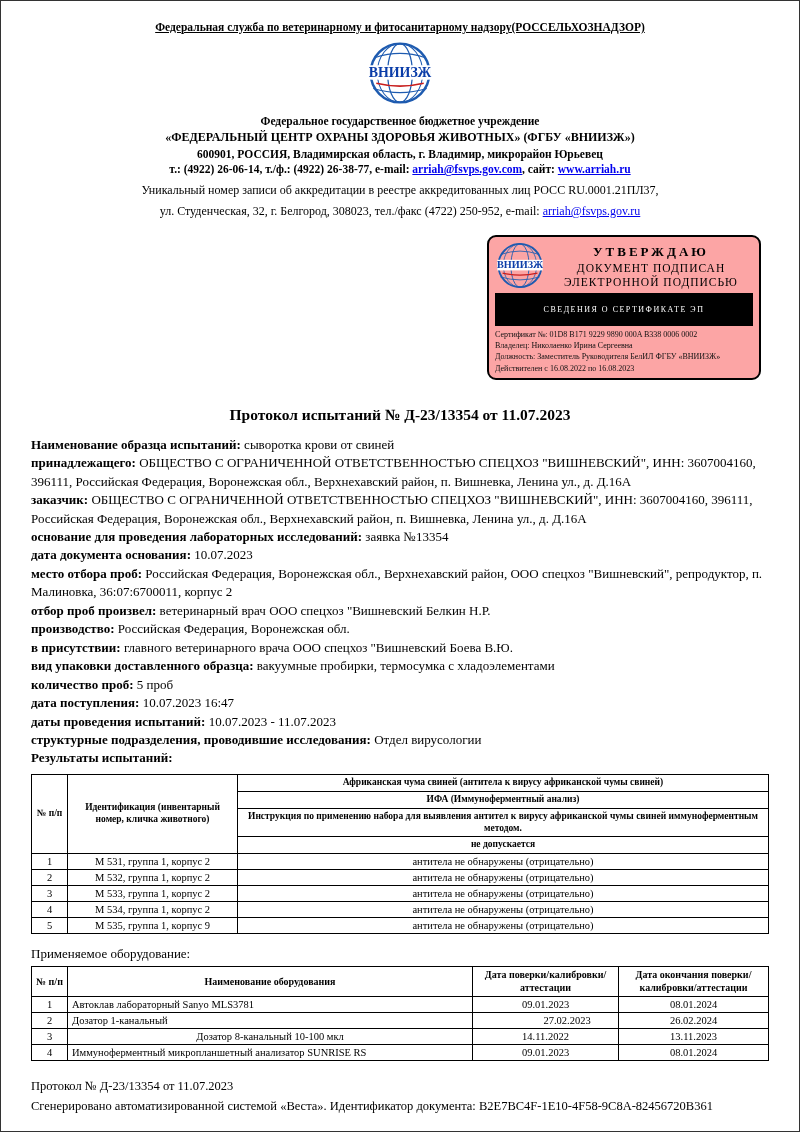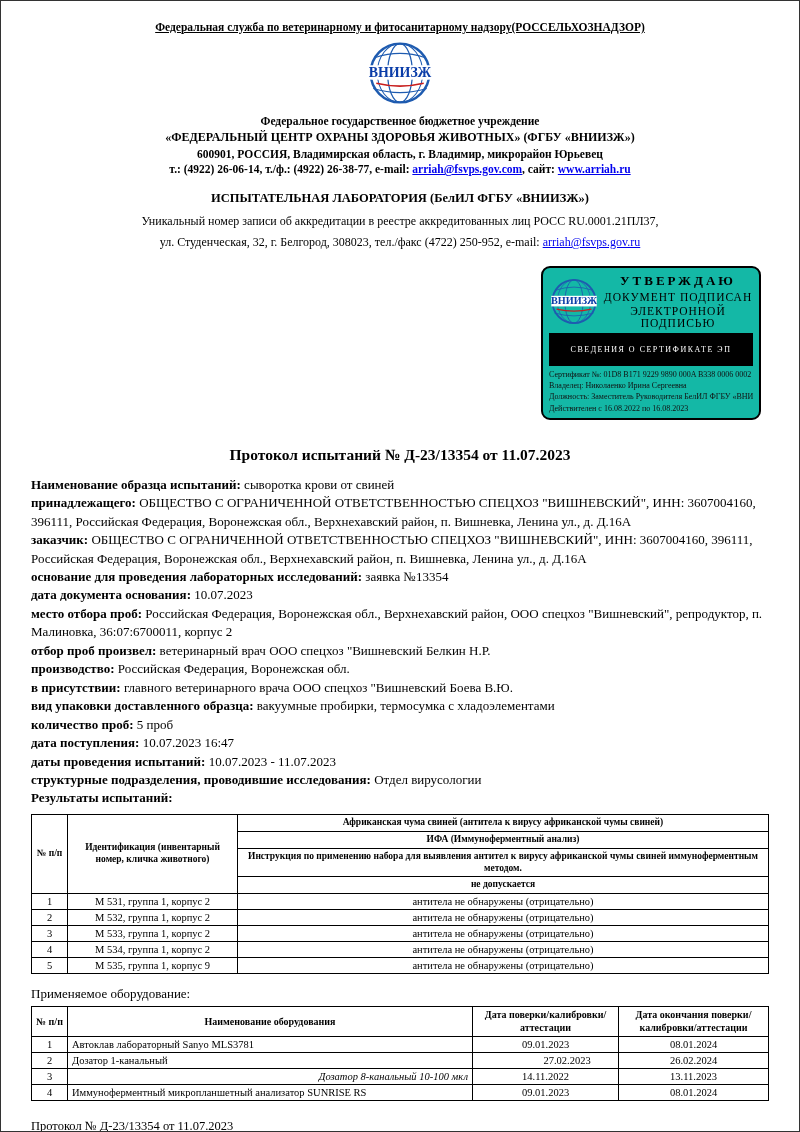--- a/index.html
+++ b/index.html
@@ -17,21 +17,21 @@
   .inst-addr { font-size:11.5px; font-weight:bold; margin-top:3px; }
   .inst-contacts { font-size:11.5px; font-weight:bold; margin-top:3px; }
   a.doclink { color:#0000ee; text-decoration:underline; cursor:pointer; }
 
   .lab-title { font-size:12.5px; font-weight:bold; margin-top:16px; }
   .accred { font-size:12px; margin-top:8px; }
   .lab-addr { font-size:12px; margin-top:6px; }
 
   .stamp-row { display:flex; justify-content:flex-end; margin:16px 8px 0 0; }
   .stamp {
-    width:220px; border:2px solid #000; border-radius:9px; padding:5px 6px 4px 6px; background:#14b8a6;
+    width:274px; border:2px solid #000; border-radius:9px; padding:5px 6px 4px 6px; background:#fca5a5;
   }
   .stamp-top { display:flex; align-items:center; gap:4px; }
   .stamp-txt { flex:1; text-align:center; }
   .stamp-approve { font-size:13px; font-weight:bold; letter-spacing:3px; }
   .stamp-signed { font-size:11.5px; letter-spacing:1px; margin-top:2px; }
   .stamp-bar { background:#000; color:#fff; font-size:8px; letter-spacing:1.5px; text-align:center; padding:12px 0; margin-top:4px; }
   .stamp-cert { font-size:8px; line-height:1.4; margin-top:3px; color:#111; }
   .stamp-cert div { white-space:nowrap; overflow:hidden; }
 
   .doc-title { font-size:15.5px; font-weight:bold; text-align:center; margin:26px 0 12px 0; }
@@ -80,21 +80,20 @@
     <svg width="68" height="64" viewBox="0 0 66 62">
         <use href="#globe"></use>
       </svg>
   </div>
 
   <div class="inst-type center">Федеральное государственное бюджетное учреждение</div>
   <div class="inst-name center">«ФЕДЕРАЛЬНЫЙ ЦЕНТР ОХРАНЫ ЗДОРОВЬЯ ЖИВОТНЫХ» (ФГБУ «ВНИИЗЖ»)</div>
   <div class="inst-addr center">600901, РОССИЯ, Владимирская область, г. Владимир, микрорайон Юрьевец</div>
   <div class="inst-contacts center"><span>т.: (4922) 26-06-14, т./ф.: (4922) 26-38-77, e-mail: </span><a class="doclink">arriah@fsvps.gov.com</a><span>, сайт: </span><a class="doclink">www.arriah.ru</a></div>
 
-  <div class="lab-title center">ИСПЫТАТЕЛЬНАЯ ЛАБОРАТОРИЯ (БелИЛ ФГБУ «ВНИИЗЖ»)</div>
   <div class="accred center">Уникальный номер записи об аккредитации в реестре аккредитованных лиц РОСС RU.0001.21ПЛ37,</div>
   <div class="lab-addr center"><span>ул. Студенческая, 32, г. Белгород, 308023, тел./факс (4722) 250-952, e-mail: </span><a class="doclink">arriah@fsvps.gov.ru</a></div>
 
   <div class="stamp-row">
     <div class="stamp">
       <div class="stamp-top">
         <svg width="50" height="47" viewBox="0 0 66 62">
             <use href="#globe"></use>
           </svg>
         <div class="stamp-txt">
@@ -209,21 +208,21 @@
           <td style="text-align: center;">08.01.2024</td>
         </tr>
         <tr>
           <td style="text-align: center;">2</td>
           <td style="text-align: left;">Дозатор 1-канальный</td>
           <td style="text-align: center; padding-left: 47px;">27.02.2023</td>
           <td style="text-align: center;">26.02.2024</td>
         </tr>
         <tr>
           <td style="text-align: center;">3</td>
-          <td style="text-align: right; font-style: italic;">Дозатор 8-канальный 10-100 мкл</td>
+          <td style="text-align: center;">Дозатор 8-канальный 10-100 мкл</td>
           <td style="text-align: center;">14.11.2022</td>
           <td style="text-align: center;">13.11.2023</td>
         </tr>
         <tr>
           <td style="text-align: center;">4</td>
           <td style="text-align: left;">Иммуноферментный микропланшетный анализатор SUNRISE RS</td>
           <td style="text-align: center;">09.01.2023</td>
           <td style="text-align: center;">08.01.2024</td>
         </tr>
       </tbody>

